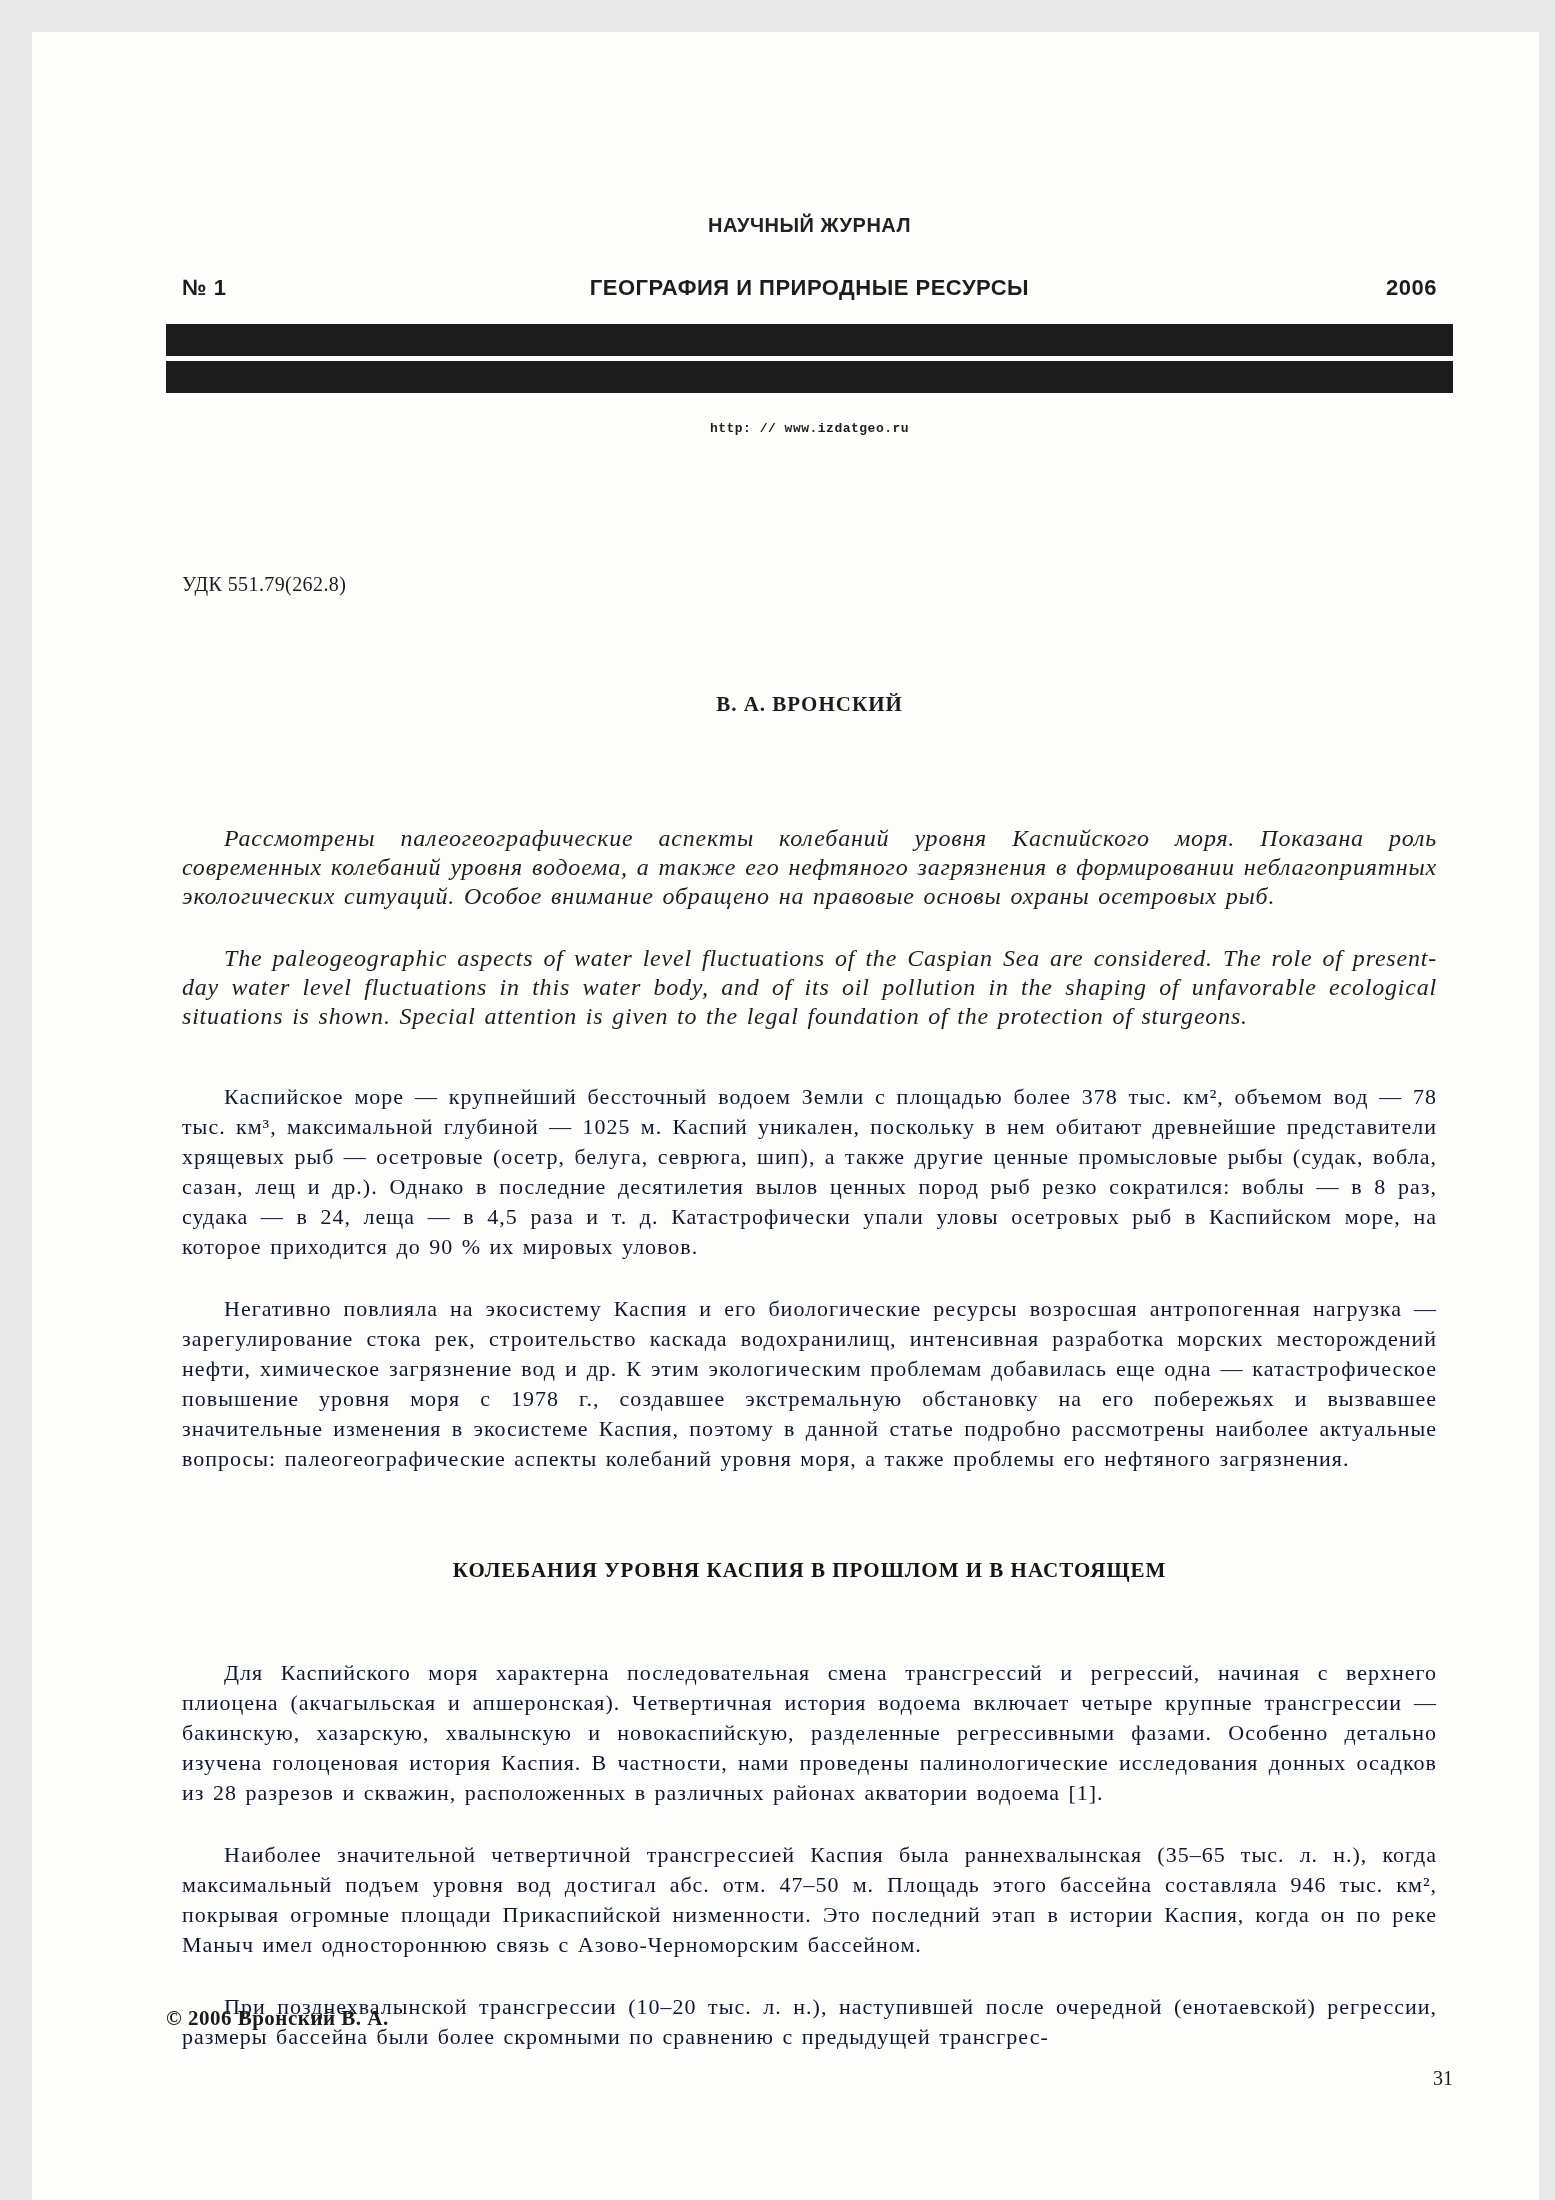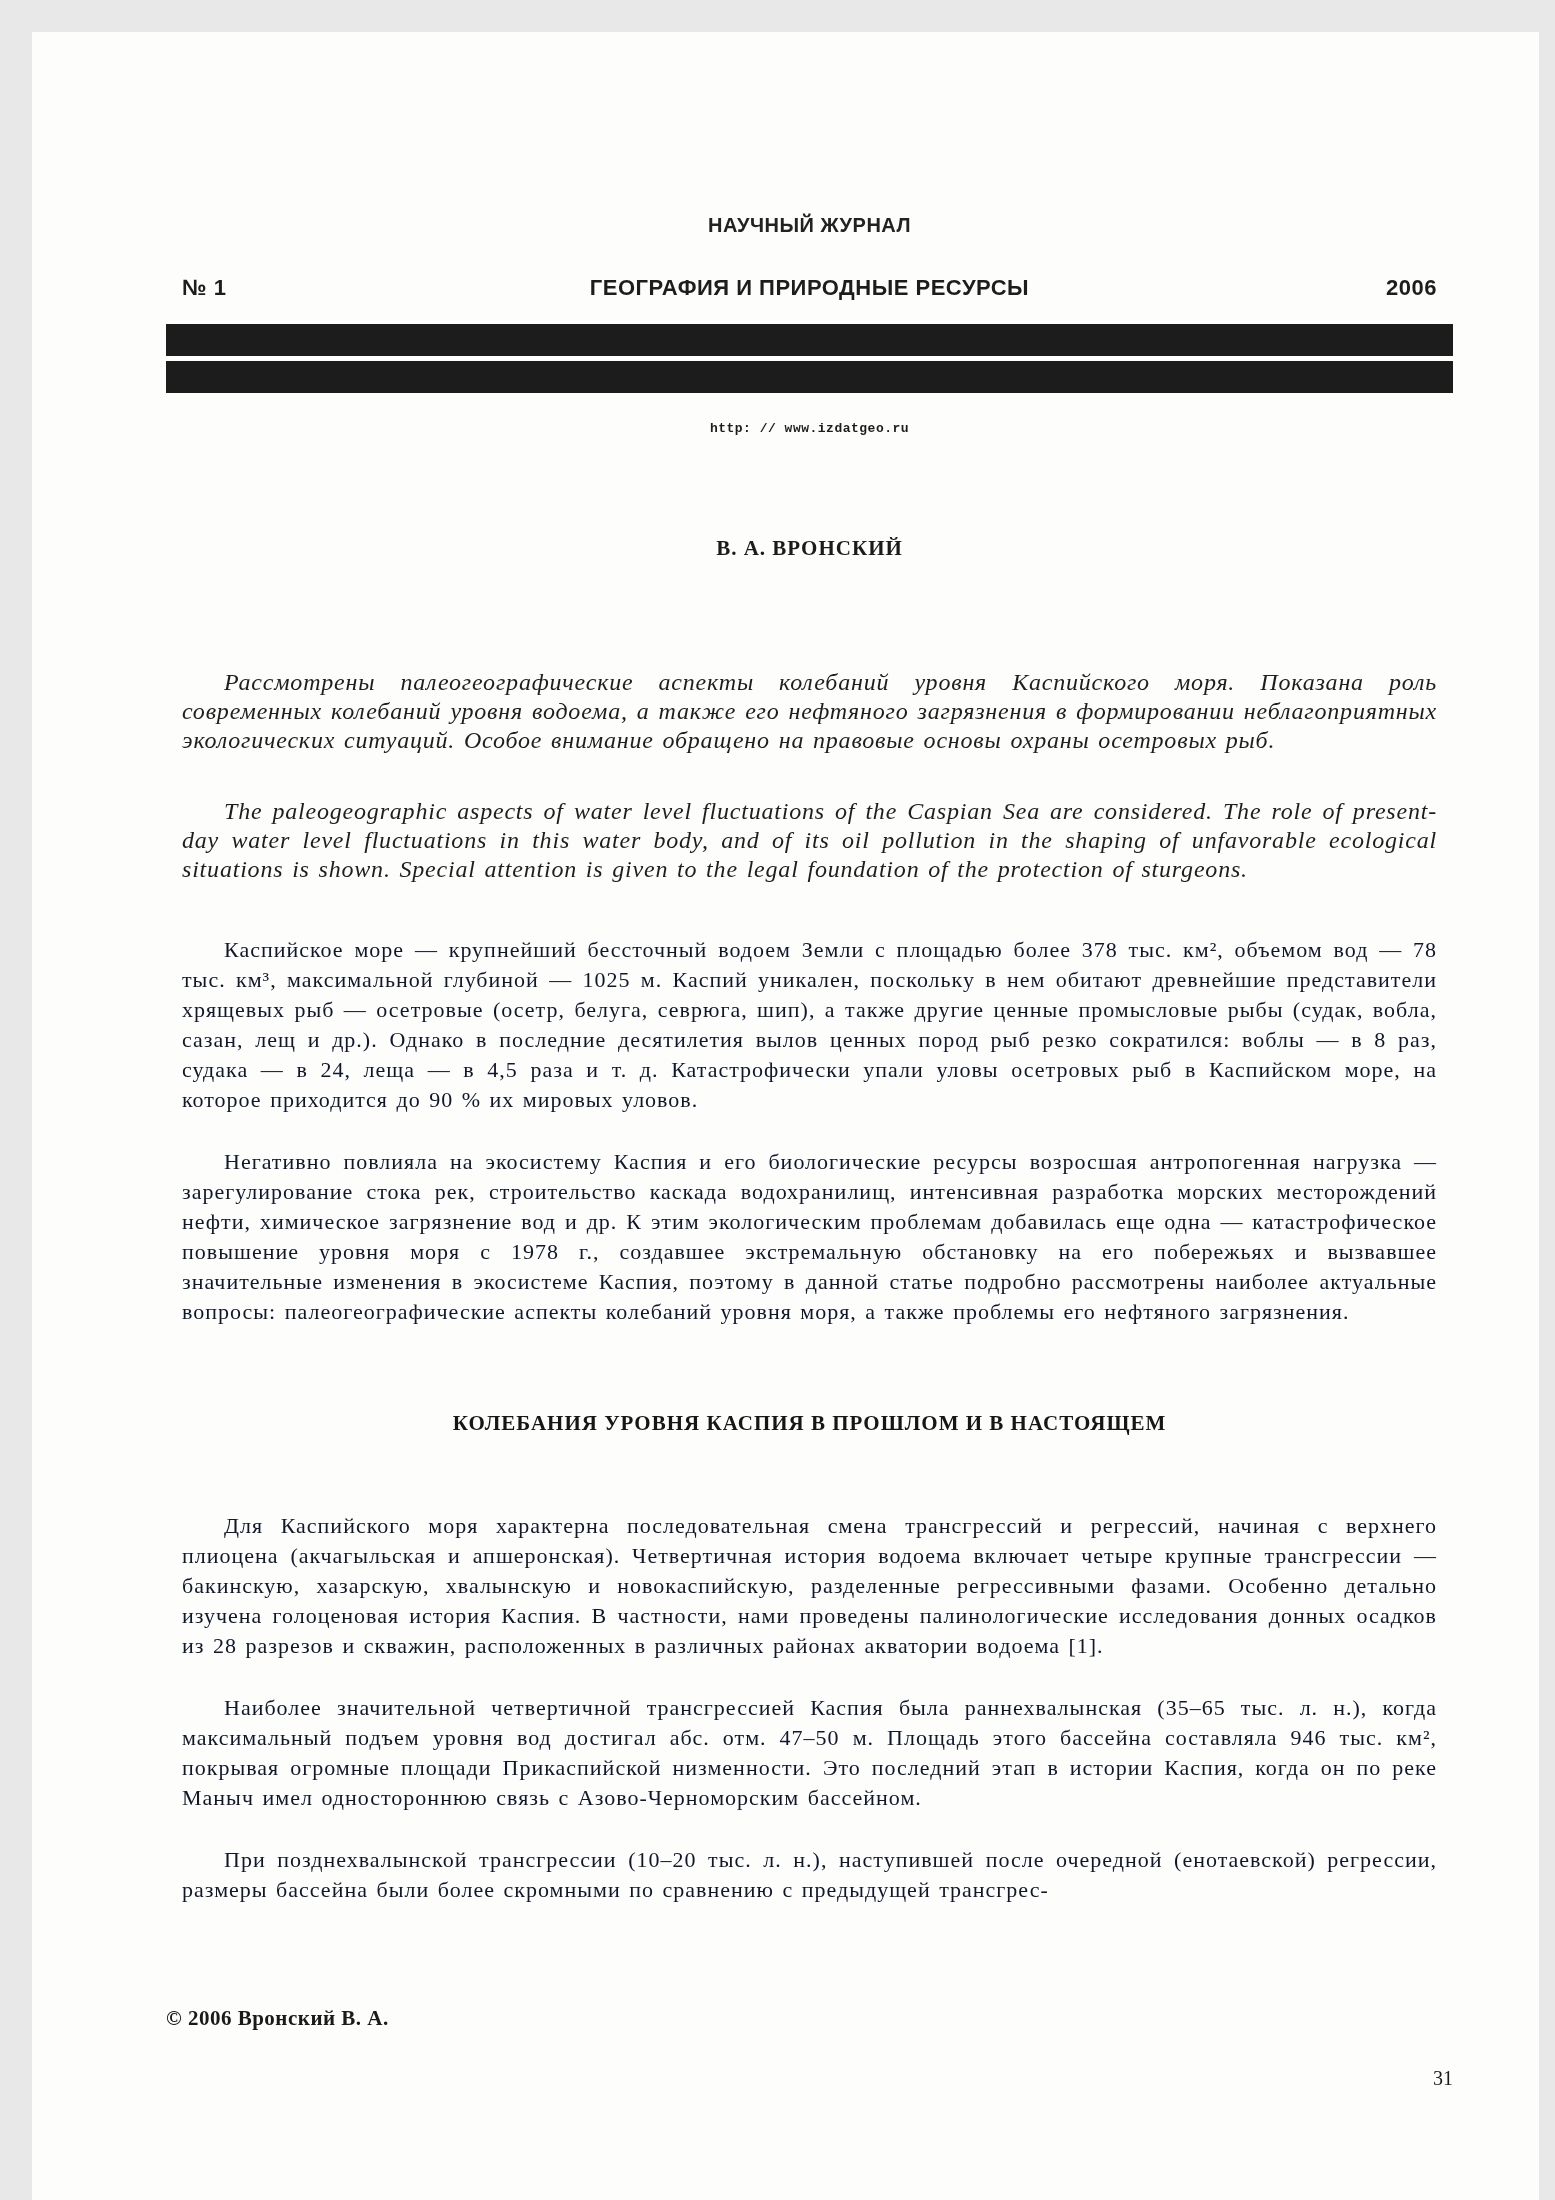--- a/index.html
+++ b/index.html
@@ -93,21 +93,21 @@
     font-style: italic;
     font-size: 24px;
     line-height: 29px;
     letter-spacing: 0.8px;
     word-spacing: 2px;
     text-align: justify;
     text-indent: 42px;
     color: #1e1e1e;
   }
   .abstract.ru { margin-top: 76px; }
-  .abstract.en { margin-top: 10px; }
+  .abstract.en { margin-top: 1px; }
 
   
   .body-par {
     font-size: 22px;
     line-height: 30px;
     letter-spacing: 1px;
     word-spacing: 2px;
     text-align: justify;
     text-indent: 42px;
     color: #0f172a;
@@ -158,20 +158,21 @@
       <span class="name">ГЕОГРАФИЯ И ПРИРОДНЫЕ РЕСУРСЫ</span>
       <span class="year">2006</span>
     </div>
 
     <div class="rule-thick"></div>
     <div class="rule-thin"></div>
 
     <div class="journal-url">http: // www.izdatgeo.ru</div>
 
 
+    <div class="udc">УДК 551.79(262.8)</div>
 
     <div class="author">В. А. ВРОНСКИЙ</div>
 
 
     <p class="abstract ru">Рассмотрены палеогеографические аспекты колебаний уровня Каспийского моря. Показана роль современных колебаний уровня водоема, а также его нефтяного загрязнения в формировании неблагоприятных экологических ситуаций. Особое внимание обращено на правовые основы охраны осетровых рыб.</p>
 
     <p class="abstract en">The paleogeographic aspects of water level fluctuations of the Caspian Sea are considered. The role of present-day water level fluctuations in this water body, and of its oil pollution in the shaping of unfavorable ecological situations is shown. Special attention is given to the legal foundation of the protection of sturgeons.</p>
 
     <p class="body-par first">Каспийское море — крупнейший бессточный водоем Земли с площадью более 378 тыс. км², объемом вод — 78 тыс. км³, максимальной глубиной — 1025 м. Каспий уникален, поскольку в нем обитают древнейшие представители хрящевых рыб — осетровые (осетр, белуга, севрюга, шип), а также другие ценные промысловые рыбы (судак, вобла, сазан, лещ и др.). Однако в последние десятилетия вылов ценных пород рыб резко сократился: воблы — в 8 раз, судака — в 24, леща — в 4,5 раза и т. д. Катастрофически упали уловы осетровых рыб в Каспийском море, на которое приходится до 90 % их мировых уловов.</p>
 

